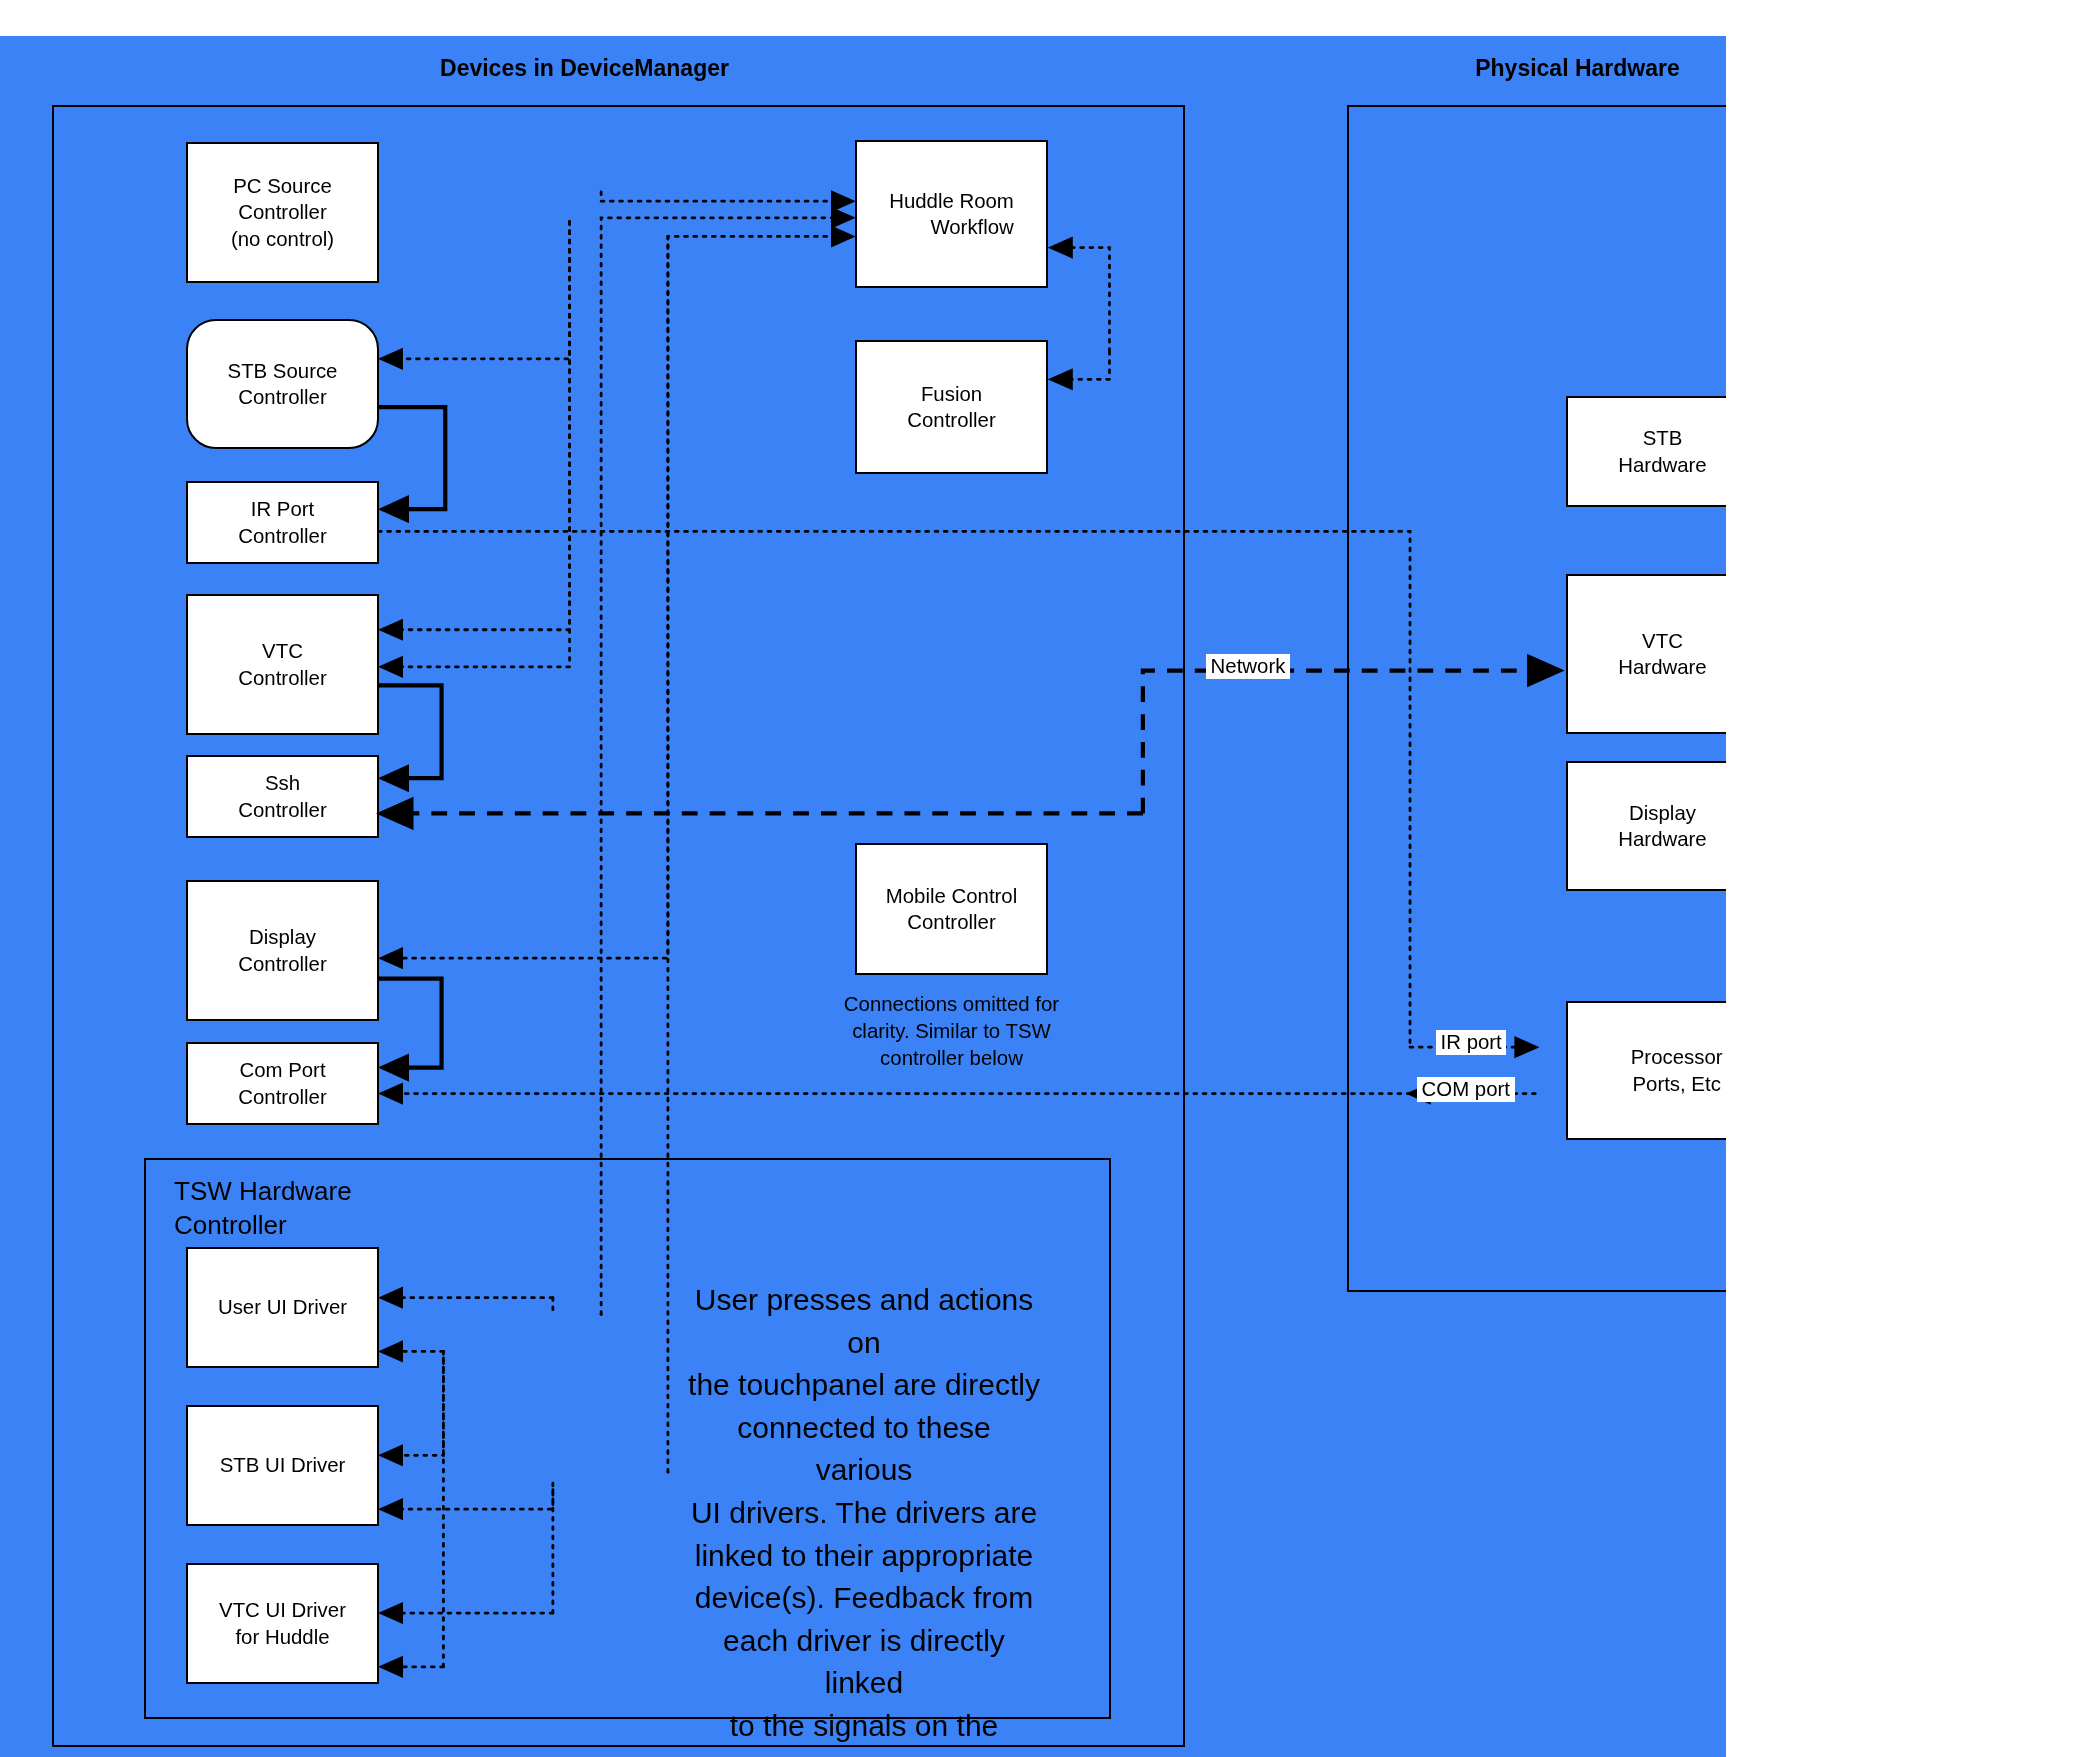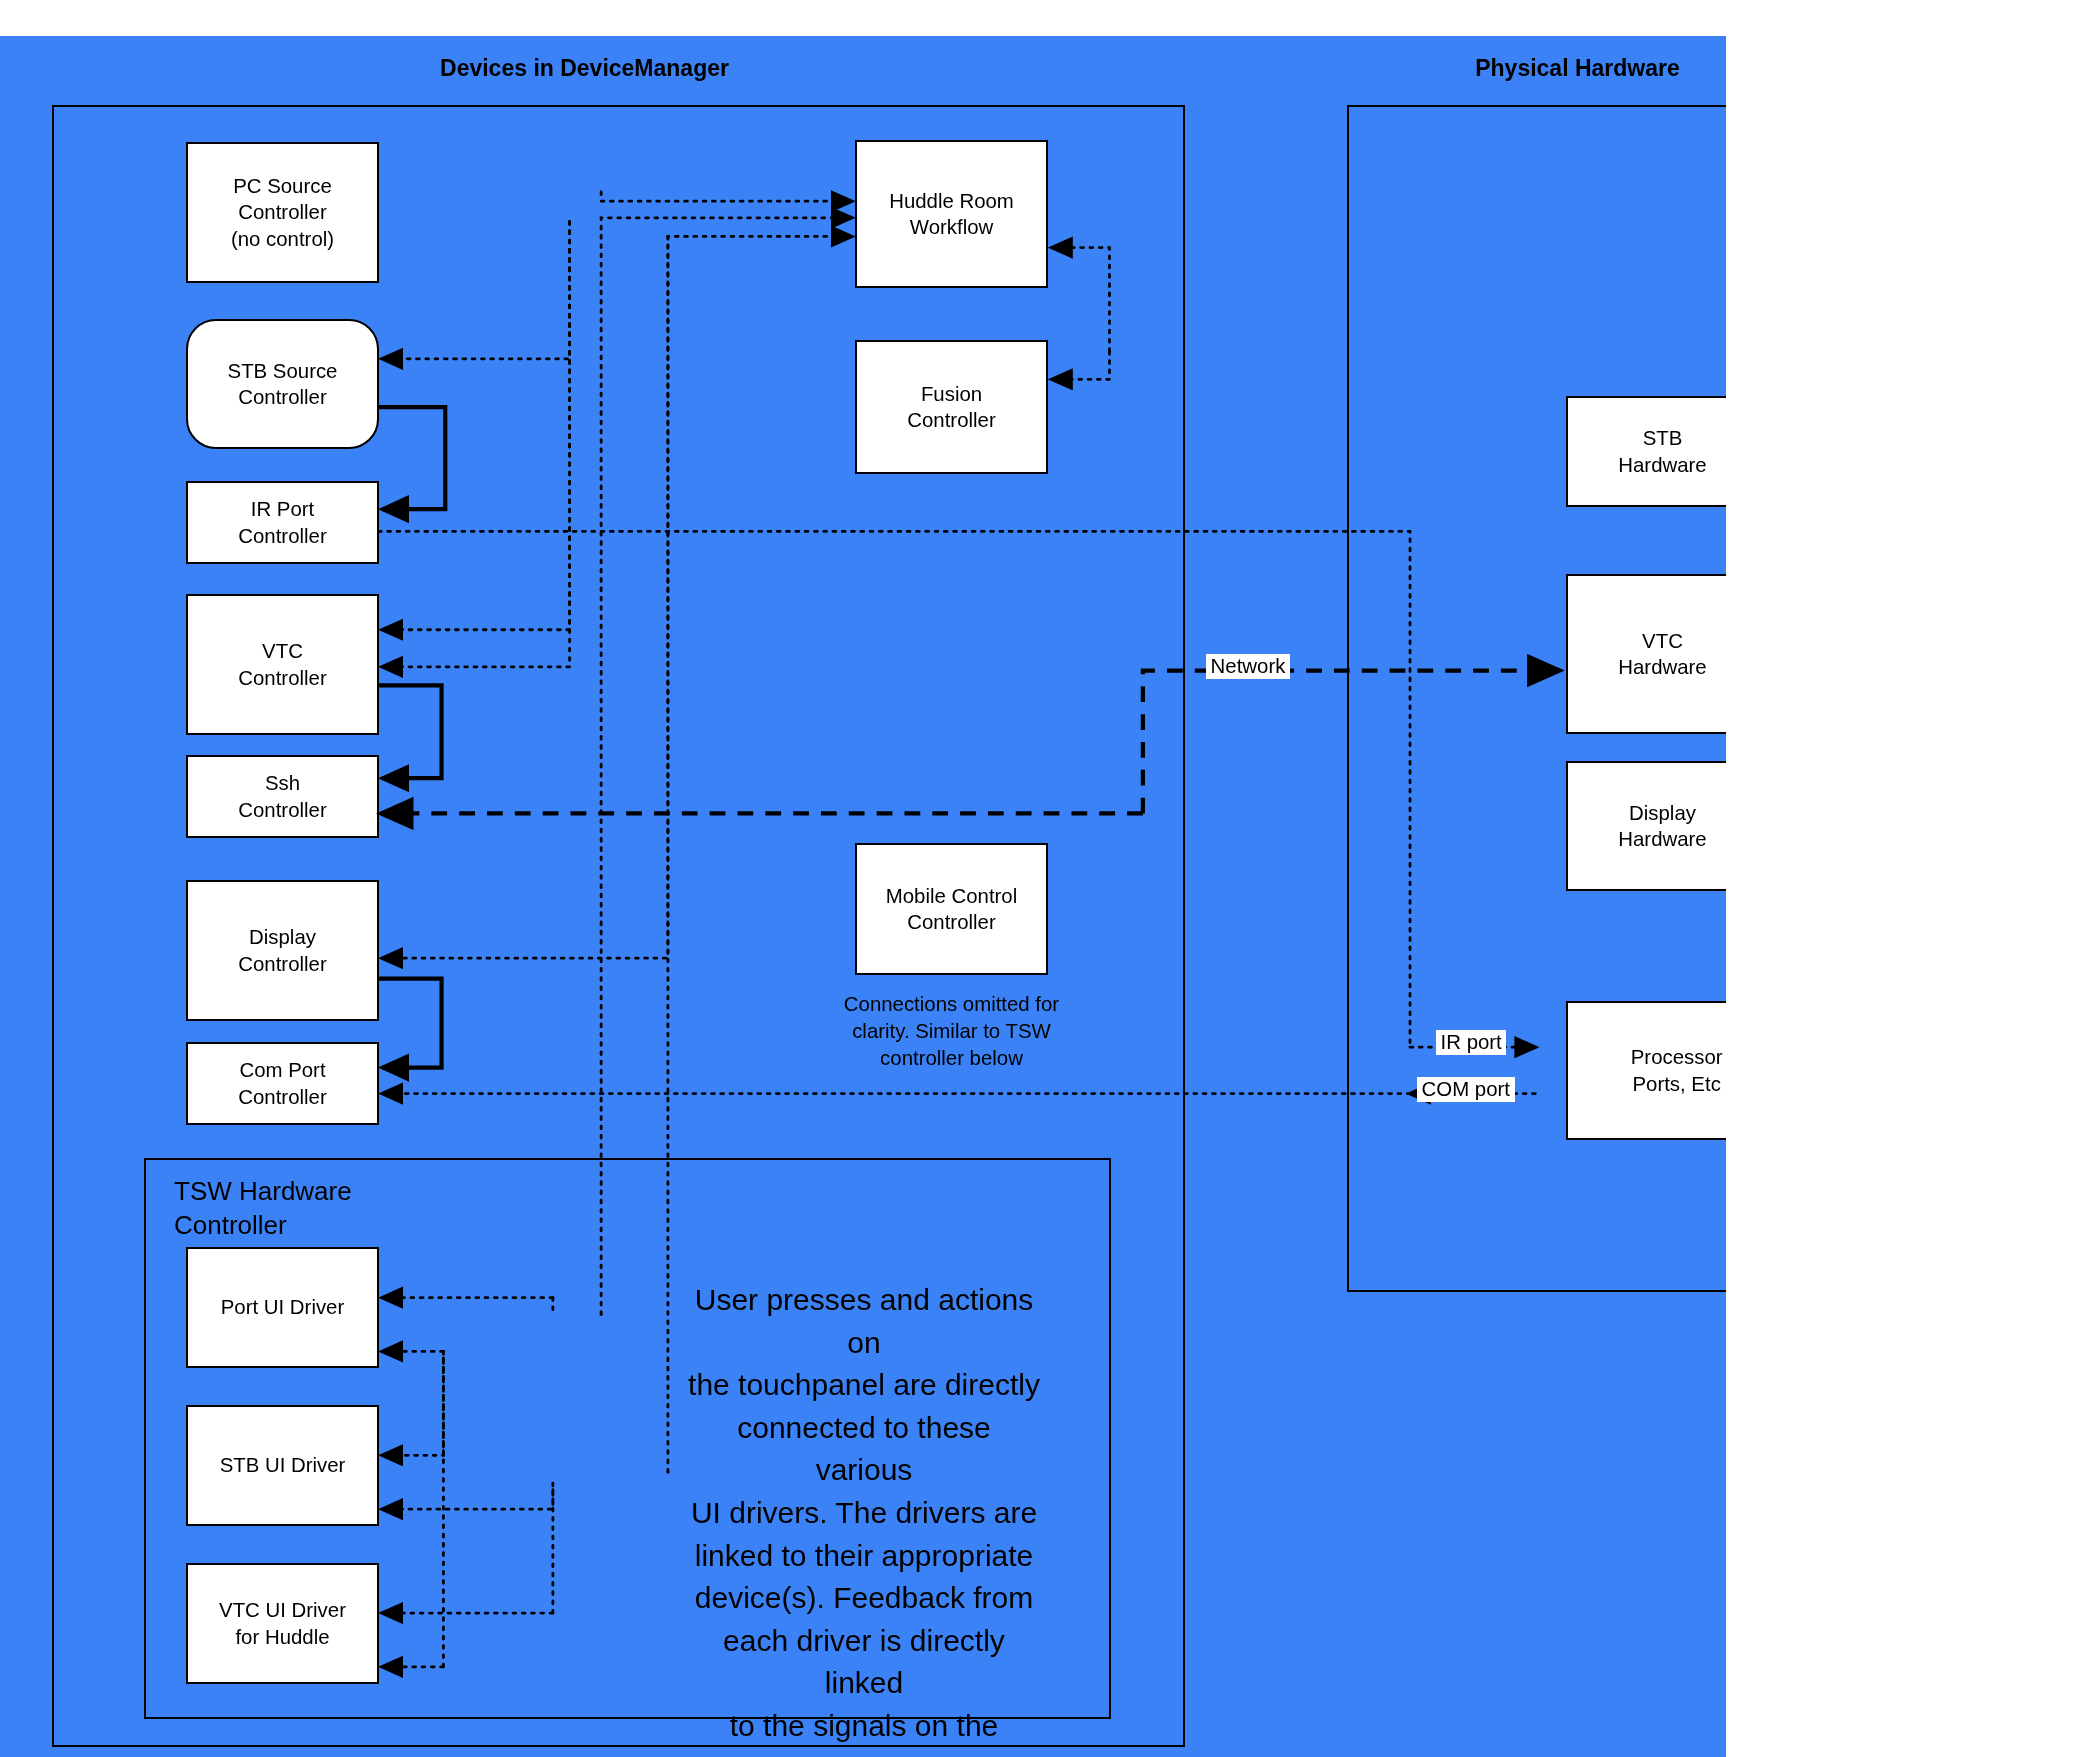--- a/index.html
+++ b/index.html
@@ -130,40 +130,40 @@
     <span style="white-space:pre-line;">Display
 Controller</span>
   </div>
 
   <div class="node" style="left:186px; top:1006px; width:193px; height:83px;">
     <span style="white-space:pre-line;">Com Port
 Controller</span>
   </div>
 
   <div class="node" style="left:855px; top:104px; width:193px; height:148px;">
-    <span style="white-space:pre-line;">Huddle Room
+    <span style="white-space:pre-line;text-align:right;">Huddle Room
 Workflow</span>
   </div>
 
   <div class="node" style="left:855px; top:304px; width:193px; height:134px;">
     <span style="white-space:pre-line;">Fusion
 Controller</span>
   </div>
 
   <div class="node" style="left:855px; top:807px; width:193px; height:132px;">
     <span style="white-space:pre-line;">Mobile Control
 Controller</span>
   </div>
 
   <div class="plain-label" style="left:816px; top:955px; width:271px;">Connections omitted for
 clarity. Similar to TSW
 controller below</div>
 
   <div class="node" style="left:186px; top:1211px; width:193px; height:121px;">
-    <span style="white-space:pre-line;">Port UI Driver</span>
+    <span style="white-space:pre-line;">User UI Driver</span>
   </div>
 
   <div class="node" style="left:186px; top:1369px; width:193px; height:121px;">
     <span style="white-space:pre-line;">STB UI Driver</span>
   </div>
 
   <div class="node" style="left:186px; top:1527px; width:193px; height:121px;">
     <span style="white-space:pre-line;">VTC UI Driver
 for Huddle</span>
   </div>

